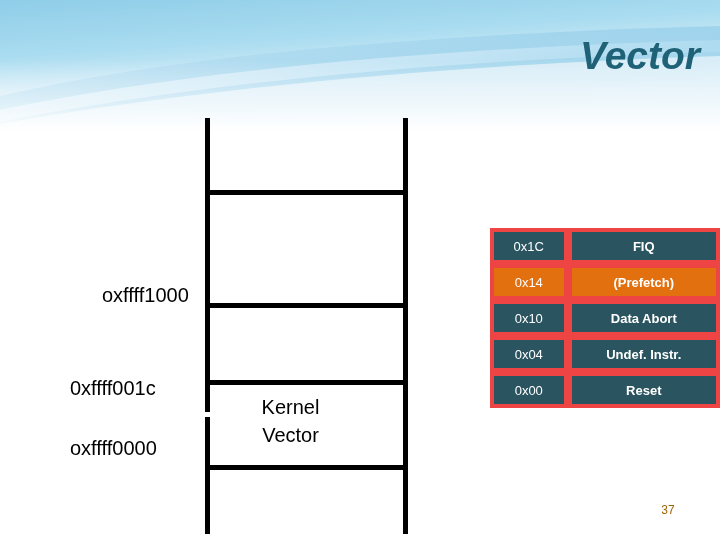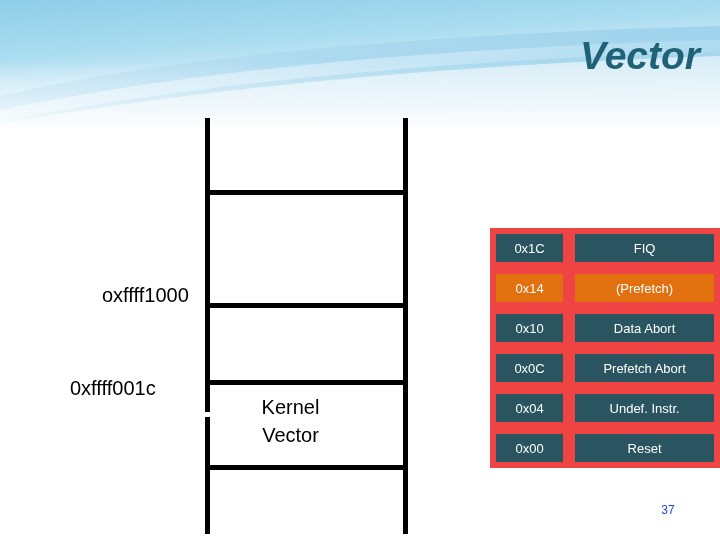--- a/index.html
+++ b/index.html
@@ -105,38 +105,38 @@
     border-collapse: separate;
     border-spacing: 0;
   }
   #vectable td {
     height: 28px;
     font-size: 13px;
     text-align: center;
     vertical-align: middle;
     color: #ffffff;
     background: #2a5560;
-    border: 6px solid #ef4444;
+    border: 4px solid #ef4444;
     padding: 0;
   }
   #vectable td.addrcol { width: 74px; }
-  #vectable td.namecol { width: 154px; }
+  #vectable td.namecol { width: 154px; font-weight: bold; }
   #vectable tr.reserved td {
     background: #e2700f;
   }
 
   
   #pagenum {
     position: absolute;
     left: 648px;
     top: 503px;
     width: 40px;
     text-align: center;
     font-size: 12px;
-    color: #1d4ed8;
+    color: #a16207;
   }
 </style>
 </head>
 <body>
 
 <div id="slide">
 
   <div id="banner">
     <svg width="720" height="132" viewBox="0 0 720 132">
       <defs>
@@ -188,40 +188,37 @@
     <div class="mem-divider" style="top:347px;"></div>
 
     <div class="mem-label" style="top:275px;">
       <div>Kernel</div>
       <div>Vector</div>
     </div>
   </div>
 
   <div class="addr" style="left:70px; top:284px;margin-left:32px;">oxffff1000</div>
   <div class="addr" style="left:70px; top:377px;">0xffff001c</div>
+  <div class="addr" style="left:70px; top:437px;">oxffff0000</div>
 
   <table id="vectable">
     <tbody>
         <tr>
           <td class="addrcol">0x1C</td>
           <td class="namecol">FIQ</td>
         </tr>
         <tr class="reserved">
           <td class="addrcol">0x14</td>
           <td class="namecol">(Prefetch)</td>
         </tr>
         <tr>
           <td class="addrcol">0x10</td>
           <td class="namecol">Data Abort</td>
         </tr>
         <tr>
-          <td class="addrcol">0x0C</td>
-          <td class="namecol">Prefetch Abort</td>
-        </tr>
-        <tr>
           <td class="addrcol">0x04</td>
           <td class="namecol">Undef. Instr.</td>
         </tr>
         <tr>
           <td class="addrcol">0x00</td>
           <td class="namecol">Reset</td>
         </tr>
       </tbody>
   </table>
 

